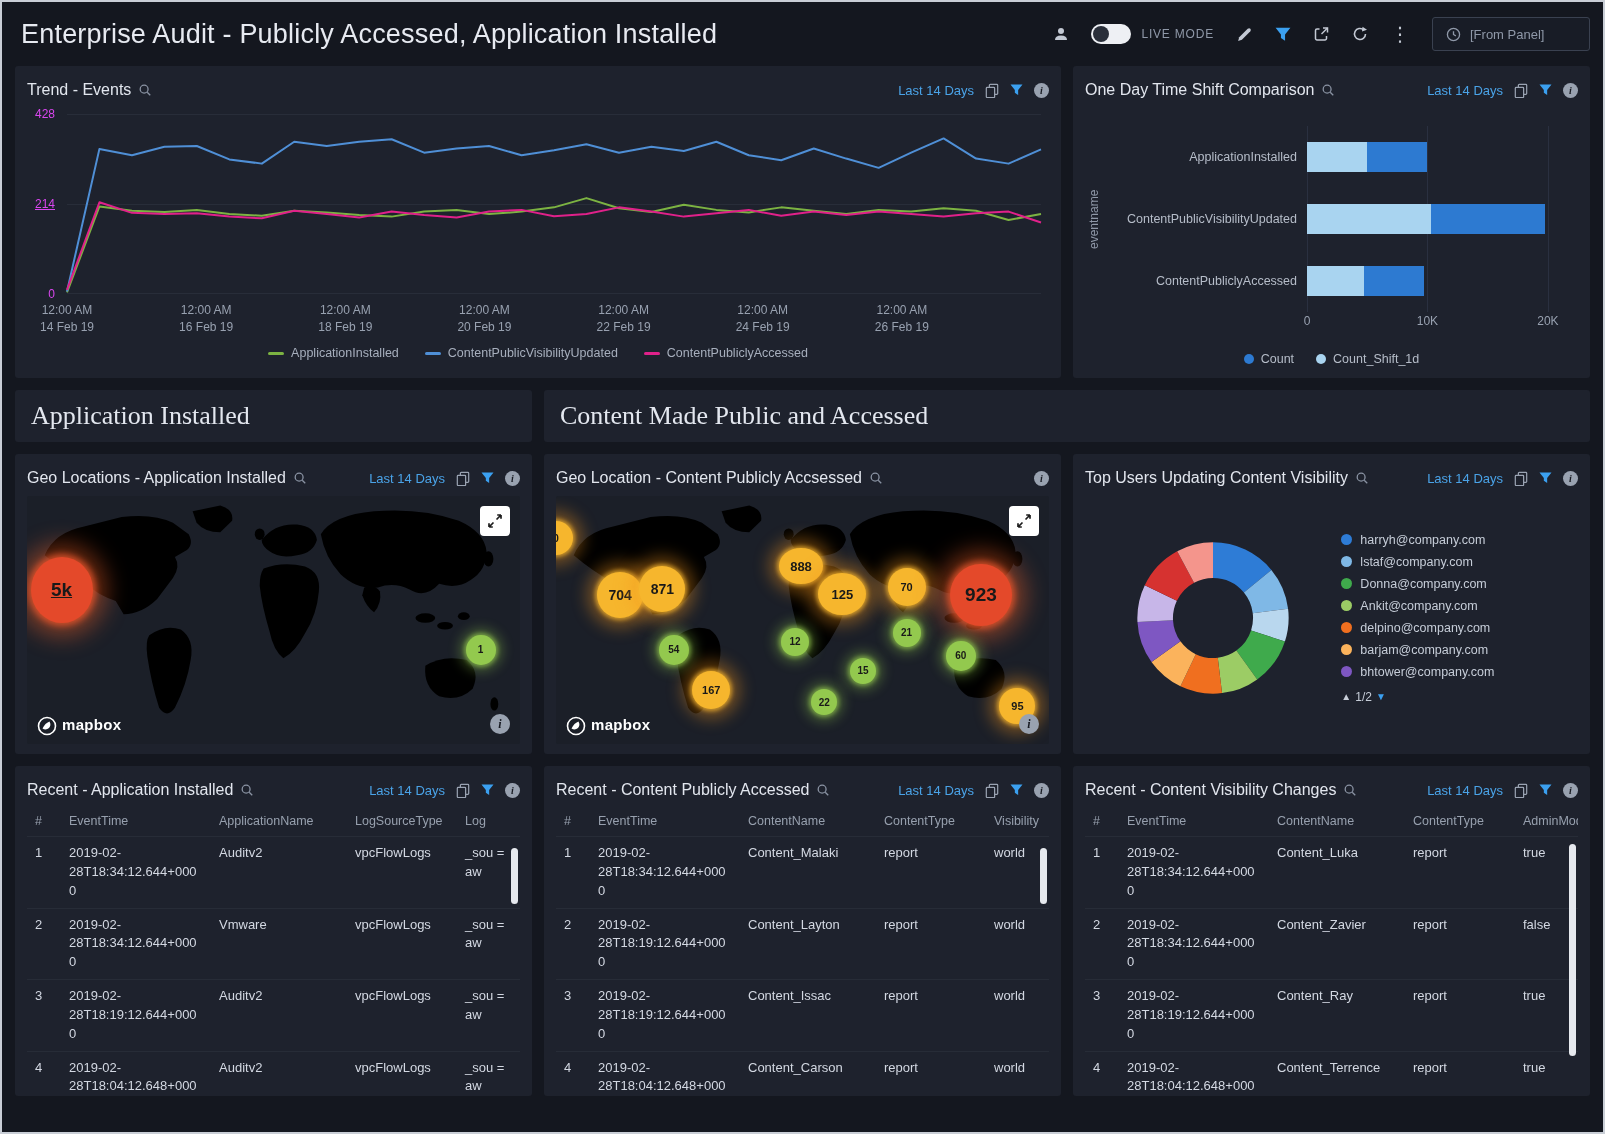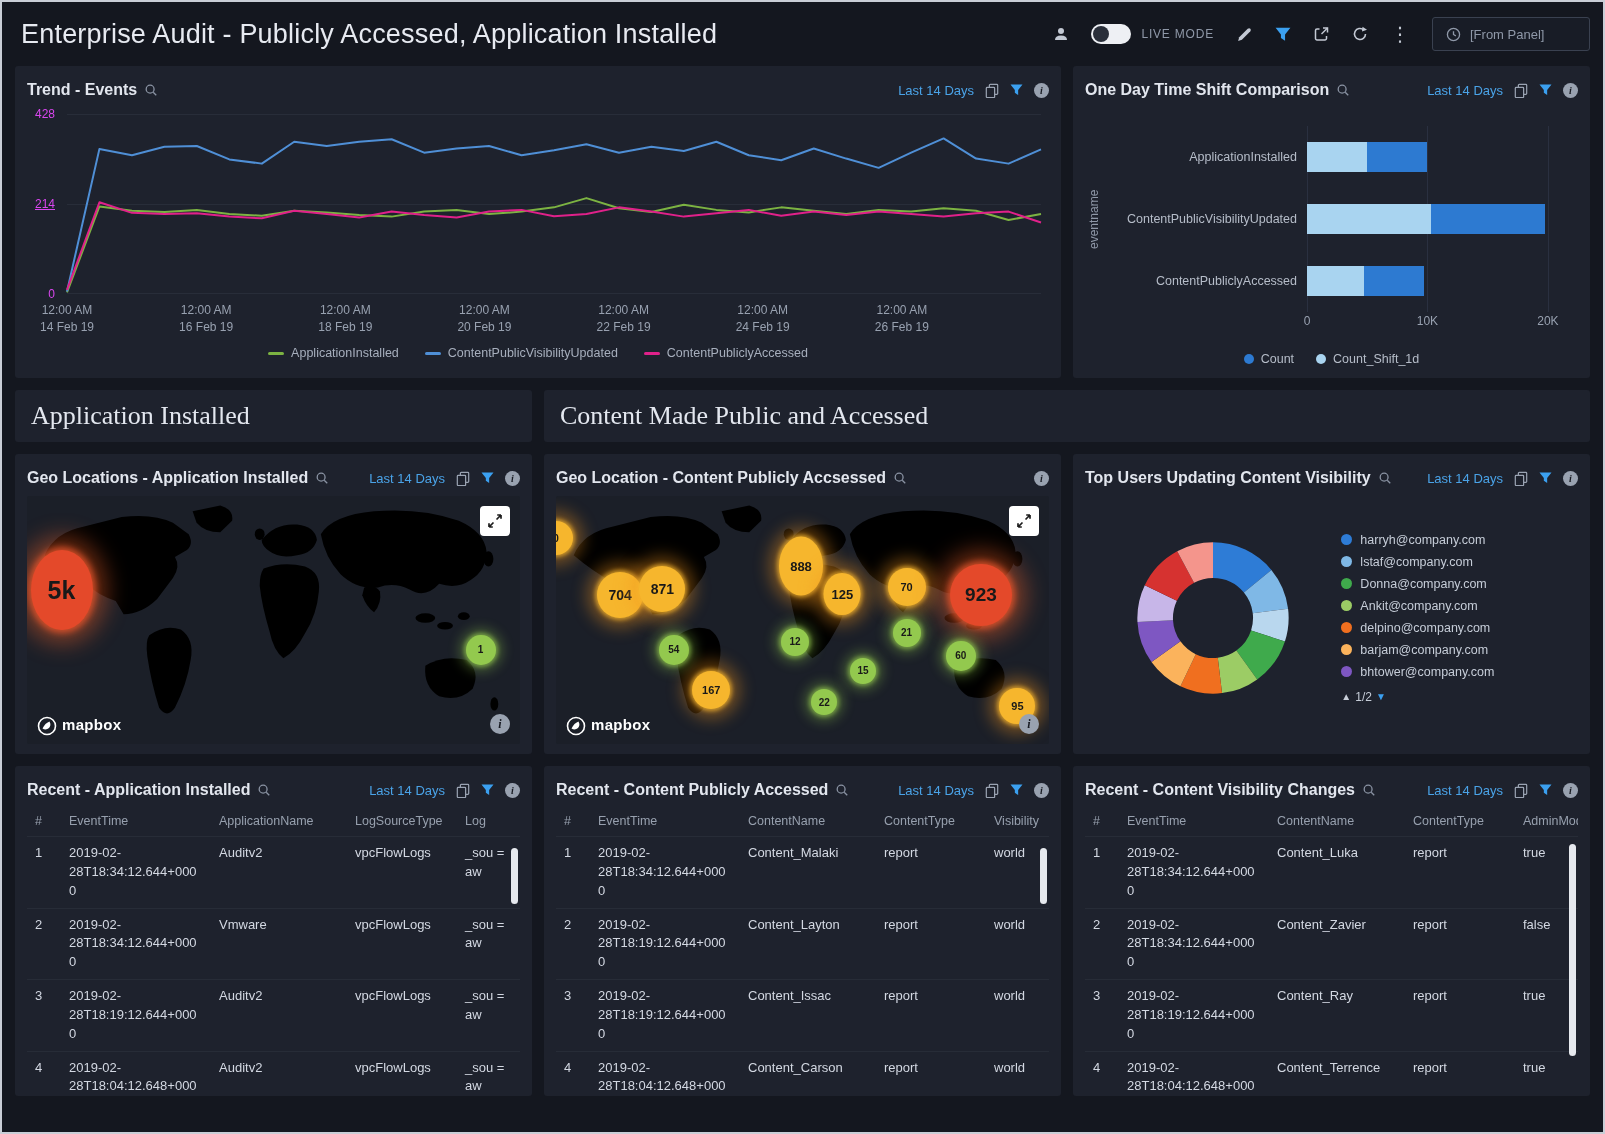--- a/index.html
+++ b/index.html
@@ -17,21 +17,21 @@
   .toggle .knob{position:absolute;left:2px;top:2px;width:16px;height:16px;border-radius:50%;background:#2a2f3a}
   .live-label{color:#8f98a8;font-size:12px;letter-spacing:.8px}
   .kebab{color:#c3c9d4;font-size:20px;line-height:1;cursor:pointer}
   .from-panel{display:flex;align-items:center;gap:9px;border:1px solid #3a4150;border-radius:3px;height:34px;padding:0 13px;min-width:158px;background:#181c26;color:#8f98a8;font-size:13px;cursor:pointer}
 
   
   .grid{flex:1;display:grid;grid-template-columns:1fr 1fr 1fr;grid-template-rows:312px 52px 300px 330px;gap:12px}
   .span2{grid-column:span 2}
   .panel{background:#1e222d;border-radius:3px;padding:10px 12px;position:relative;overflow:hidden}
   .panel-head{display:flex;align-items:center;height:28px;gap:7px}
-  .panel-title{font-size:16px;color:#e2e6ee;font-weight:700;white-space:nowrap}
+  .panel-title{font-size:16px;color:#e2e6ee;font-weight:400;white-space:nowrap}
   .head-right{margin-left:auto;display:flex;align-items:center;gap:11px}
   .time-range{color:#4aa3e8;font-size:13px;cursor:pointer;white-space:nowrap}
   .info-icon{width:15px;height:15px;border-radius:50%;background:#99a2b0;color:#181b23;display:inline-flex;align-items:center;justify-content:center;font-size:10px;font-weight:700;font-family:"Liberation Serif",serif;font-style:italic;cursor:pointer;flex:none}
   .section-bar{background:#1e222d;border-radius:3px;display:flex;align-items:center;padding:0 16px}
   .section-title{font-family:"Liberation Serif",serif;font-size:26px;color:#e3e7ef;font-weight:400}
 
   
   .trend-plot-wrap{position:relative;margin-top:10px}
   .trend-y{position:absolute;left:0;top:0;height:180px;width:34px}
   .y-tick{position:absolute;right:6px;transform:translateY(50%);color:#d946ef;font-size:12px}
@@ -368,21 +368,21 @@
               </svg>
           </span>
           <span class="info-icon">i</span>
         </div>
       </div>
       <div class="map-area">
         <svg class="world" viewBox="0 0 500 260" preserveAspectRatio="none">
             <use href="#worldpaths"></use>
           </svg>
         <div class="bubbles">
-            <div class="bubble red" style="left: 7%; top: 38%; width: 62px; height: 80px; font-size: 25px;">5k</div>
+            <div class="bubble red" style="left: 7%; top: 38%; width: 62px; height: 66px; font-size: 19px; text-decoration: underline;">5k</div>
             <div class="bubble green" style="left: 92%; top: 62%; width: 30px; height: 30px; font-size: 10px;">1</div>
           </div>
         <button class="map-expand">
           <svg width="18" height="18" viewBox="0 0 18 18" stroke="#1c1c1c" stroke-width="1.7" fill="none">
               <path d="M10.5 7.5 L15 3 M15 3 H11.2 M15 3 V6.8"></path>
               <path d="M7.5 10.5 L3 15 M3 15 H6.8 M3 15 V11.2"></path>
             </svg>
         </button>
         <div class="mapbox-logo">
           <svg width="20" height="20" viewBox="0 0 20 20">
@@ -409,22 +409,22 @@
         </div>
       </div>
       <div class="map-area">
         <svg class="world" viewBox="0 0 500 260" preserveAspectRatio="none">
             <use href="#worldpaths"></use>
           </svg>
         <div class="bubbles">
             <div class="bubble yellow" style="left: 0%; top: 17%; width: 34px; height: 34px; font-size: 10px;">0</div>
             <div class="bubble yellow" style="left: 13%; top: 40%; width: 46px; height: 46px; font-size: 14px;">704</div>
             <div class="bubble yellow" style="left: 21.6%; top: 37.6%; width: 46px; height: 46px; font-size: 14px;">871</div>
-            <div class="bubble yellow" style="left: 49.7%; top: 28.4%; width: 44px; height: 59px; font-size: 13px;">888</div>
-            <div class="bubble yellow" style="left: 58.1%; top: 39.6%; width: 37px; height: 42px; font-size: 13px;">125</div>
+            <div class="bubble yellow" style="left: 49.7%; top: 28.4%; width: 44px; height: 36px; font-size: 13px;">888</div>
+            <div class="bubble yellow" style="left: 58.1%; top: 39.6%; width: 48px; height: 42px; font-size: 13px;">125</div>
             <div class="bubble yellow" style="left: 71.1%; top: 36.8%; width: 38px; height: 38px; font-size: 11px;">70</div>
             <div class="bubble red" style="left: 86.2%; top: 40%; width: 62px; height: 62px; font-size: 19px;">923</div>
             <div class="bubble green" style="left: 71.1%; top: 55.2%; width: 28px; height: 28px; font-size: 10px;">21</div>
             <div class="bubble green" style="left: 23.9%; top: 62%; width: 30px; height: 30px; font-size: 10px;">54</div>
             <div class="bubble green" style="left: 48.5%; top: 58.8%; width: 28px; height: 28px; font-size: 10px;">12</div>
             <div class="bubble green" style="left: 62.3%; top: 70.4%; width: 26px; height: 26px; font-size: 10px;">15</div>
             <div class="bubble green" style="left: 82.1%; top: 64.4%; width: 30px; height: 30px; font-size: 10px;">60</div>
             <div class="bubble yellow" style="left: 31.5%; top: 78.4%; width: 38px; height: 38px; font-size: 11px;">167</div>
             <div class="bubble green" style="left: 54.4%; top: 83.2%; width: 26px; height: 26px; font-size: 10px;">22</div>
             <div class="bubble yellow" style="left: 93.6%; top: 84.8%; width: 36px; height: 36px; font-size: 11px;">95</div>

